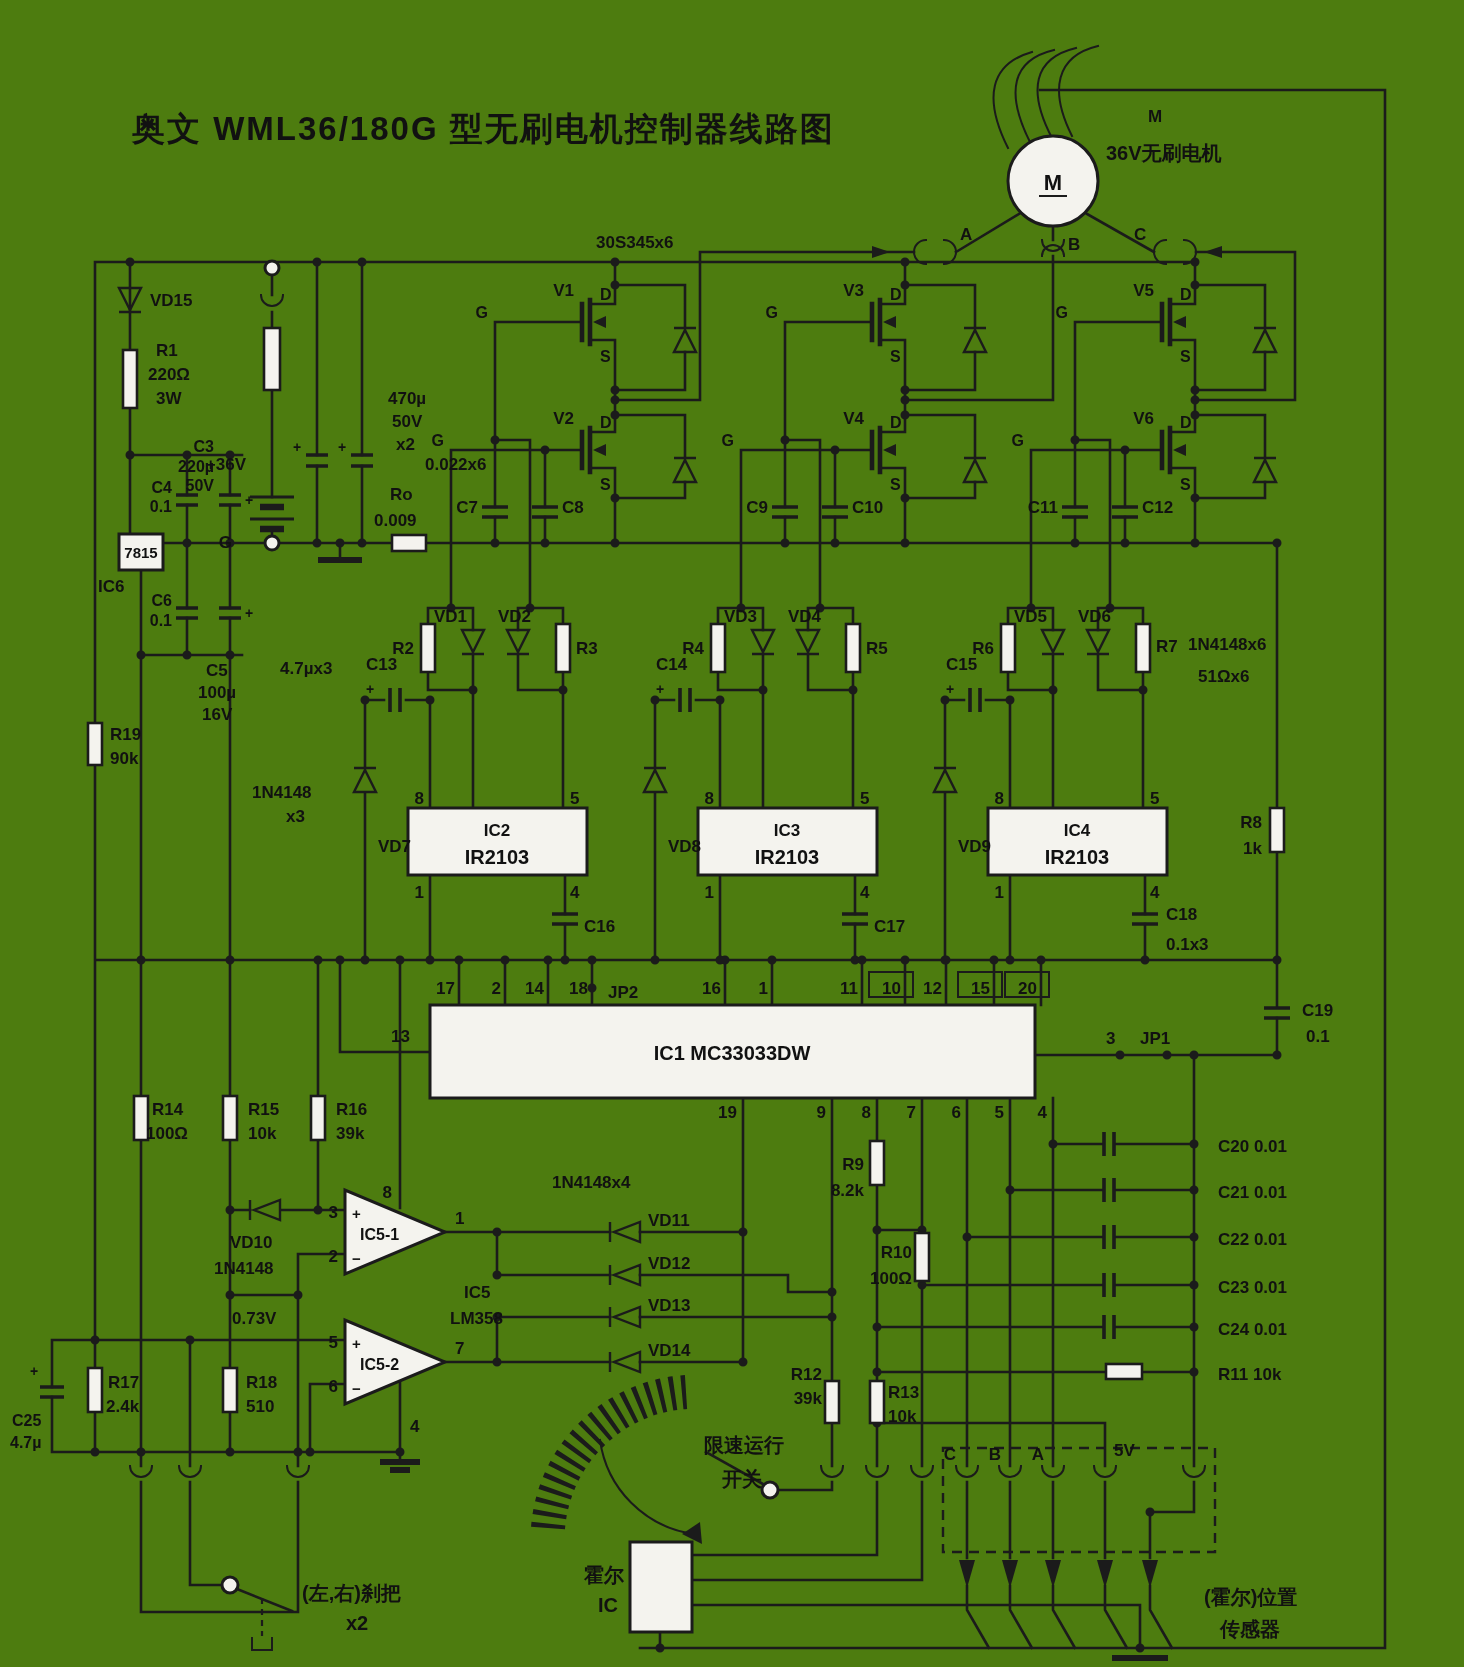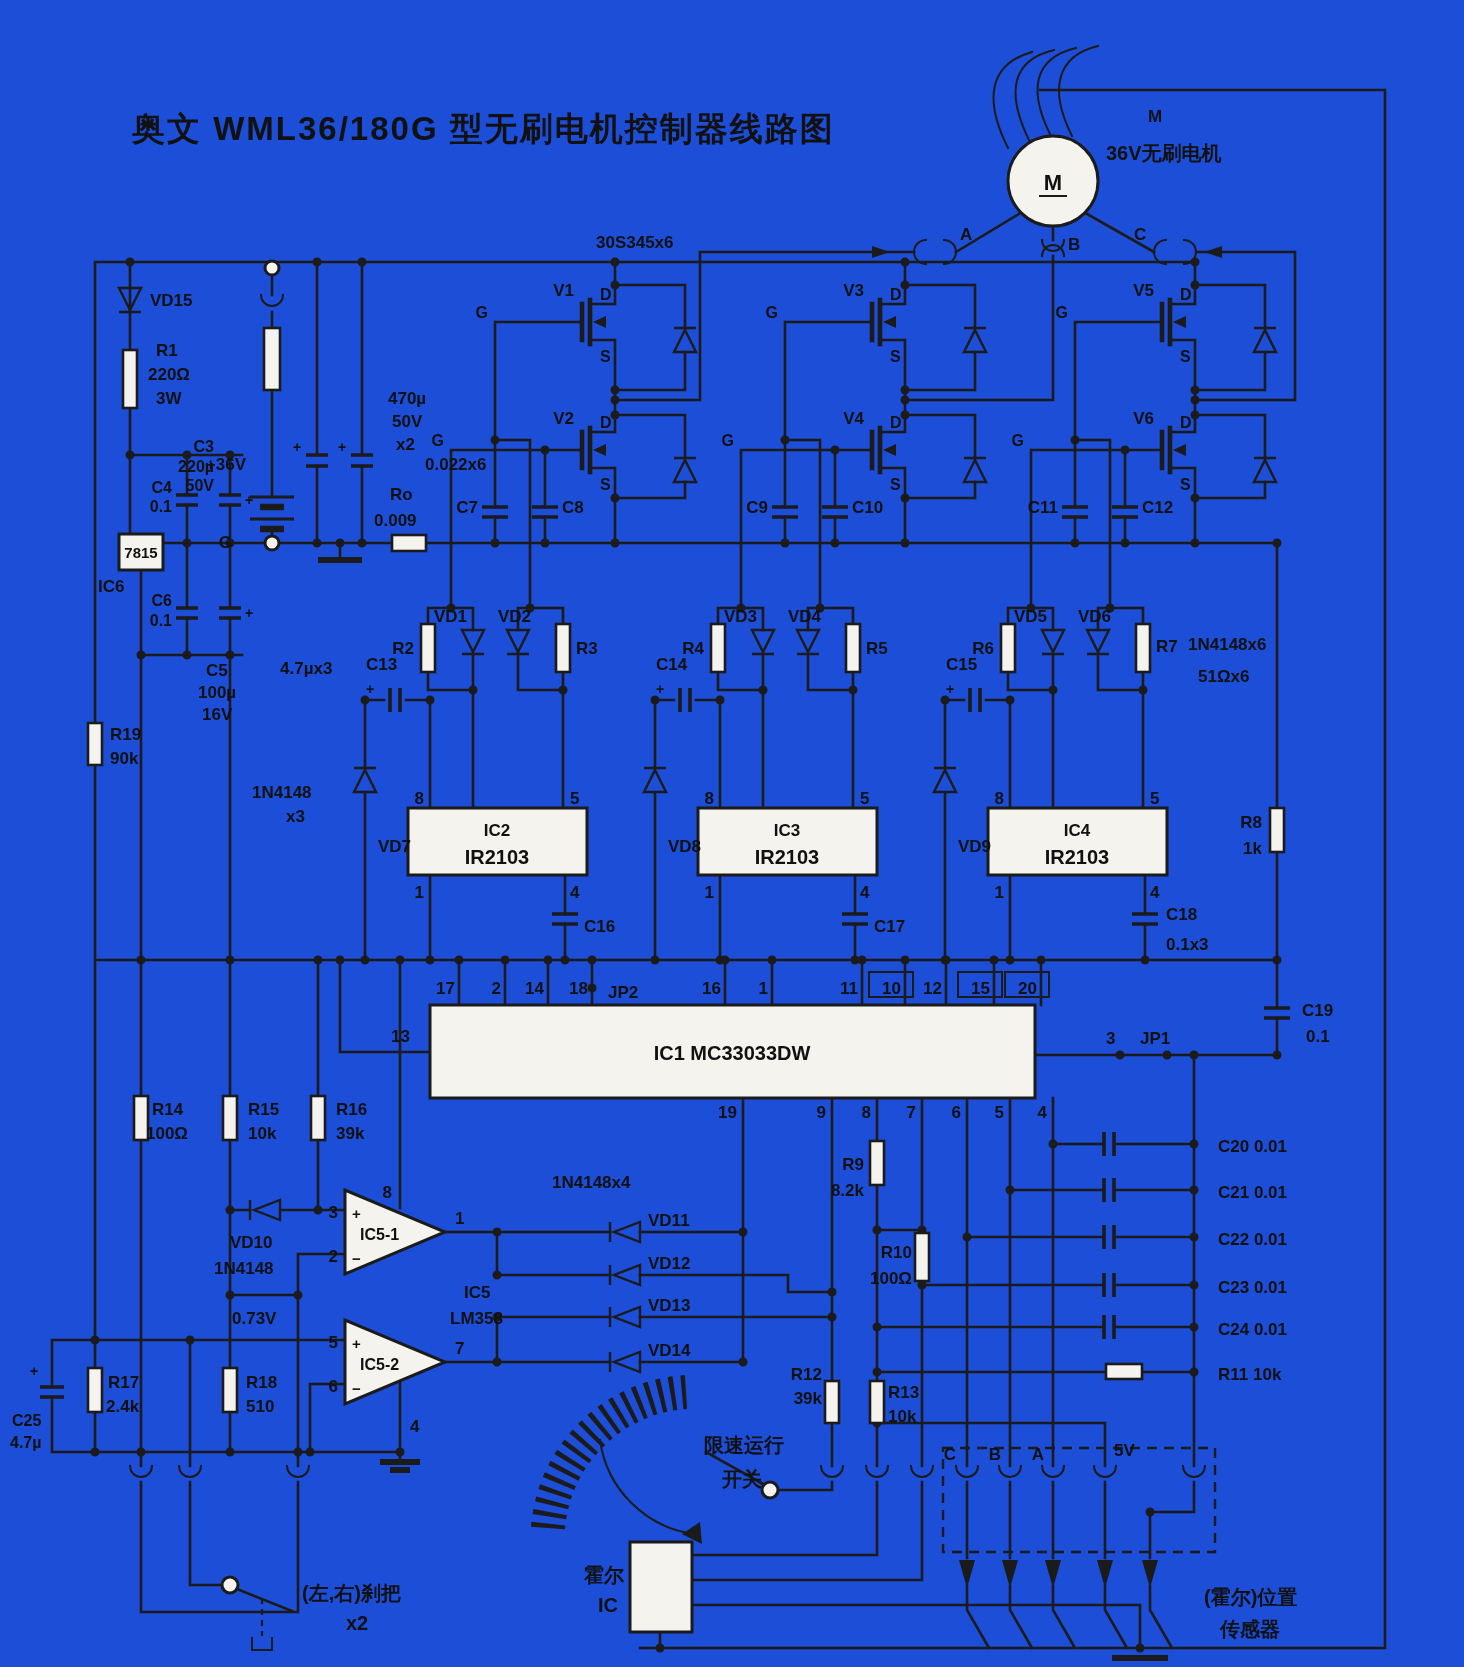--- a/index.html
+++ b/index.html
@@ -1,16 +1,16 @@
 <!DOCTYPE html>
 <html><head>
 <meta charset="utf-8">
 <style>
   html,body{margin:0;padding:0;background:#e8e6e0;}
-  .page{width:1464px;height:1667px;background:#1d4ed8;position:relative;font-family:"Liberation Sans",sans-serif;text-decoration:underline;}
+  .page{width:1464px;height:1667px;background:#4d7c0f;position:relative;font-family:"Liberation Sans",sans-serif;text-decoration:underline;}
   svg{display:block}
   .w{fill:none;stroke:#1b1b1b;stroke-width:2.6;stroke-linecap:square}
   .w3{fill:none;stroke:#1b1b1b;stroke-width:4.6;stroke-linecap:square}
   .thin{fill:none;stroke:#1b1b1b;stroke-width:2;stroke-linecap:square}
   .d{fill:none;stroke:#1b1b1b;stroke-width:9;stroke-linecap:round}
   .bx{fill:#f4f3ee;stroke:#1b1b1b;stroke-width:3}
   .r{fill:#f4f3ee;stroke:#1b1b1b;stroke-width:2.6}
   .dio{fill:none;stroke:#1b1b1b;stroke-width:2.4;stroke-linejoin:miter}
   .ar{fill:#1b1b1b;stroke:none}
   .cap{fill:none;stroke:#1b1b1b;stroke-width:3.6;stroke-linecap:butt}

